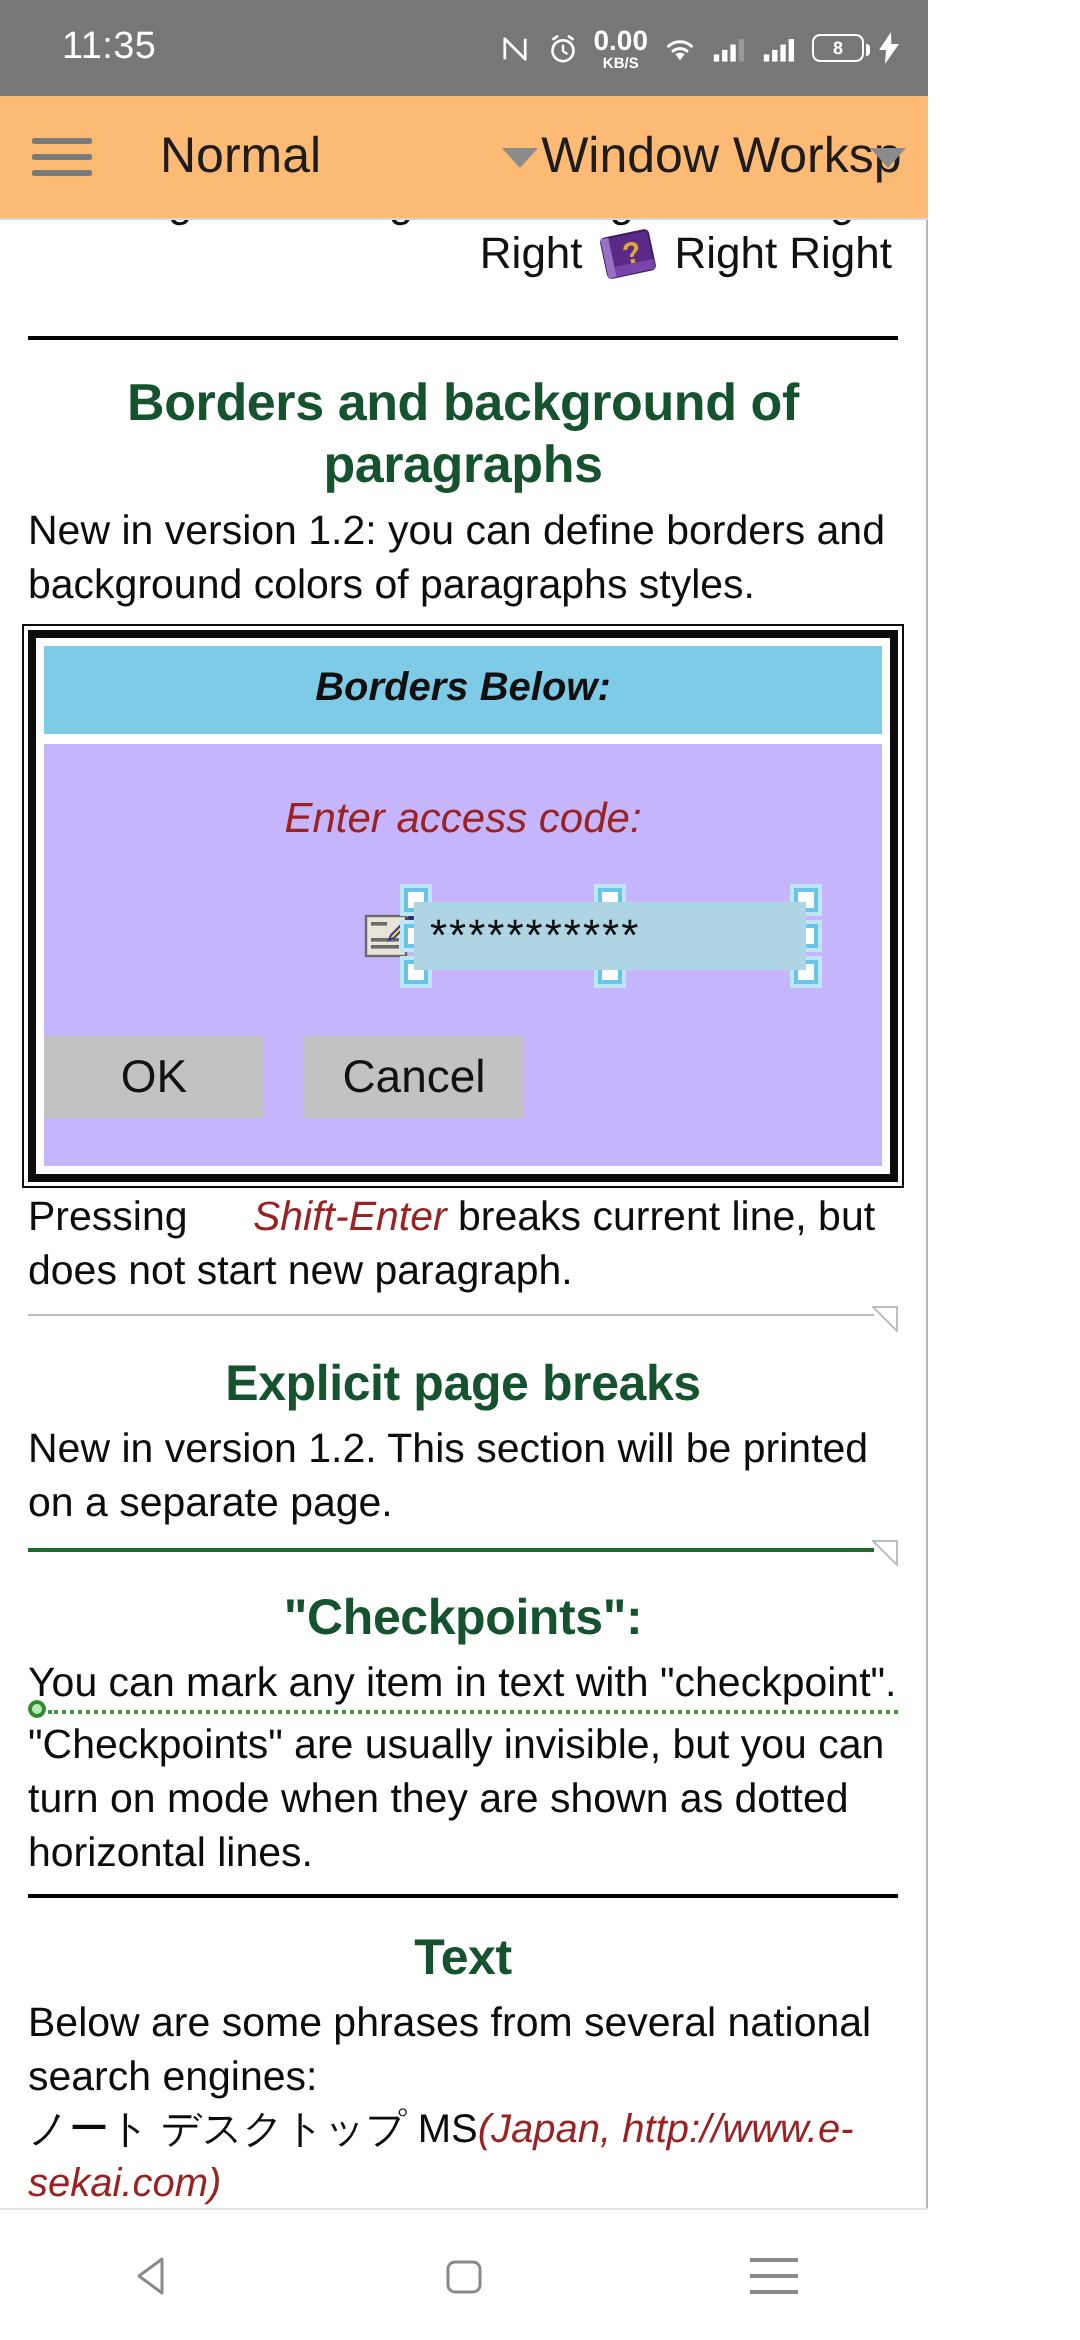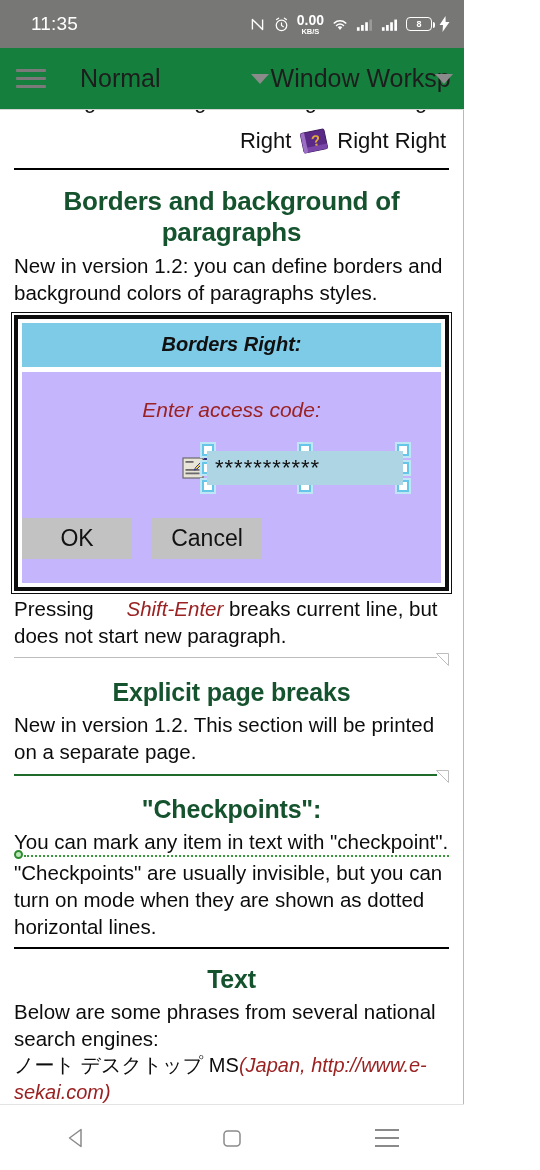--- a/index.html
+++ b/index.html
@@ -30,21 +30,21 @@
     display: flex; align-items: center; justify-content: center;
   }
   .batt::after {
     content: ""; position: absolute; right: -4px; top: 4px;
     width: 2.5px; height: 6px; background: #ffffff; border-radius: 0 2px 2px 0;
   }
   .batt span { font-size: 9px; font-weight: 600; line-height: 1; }
 
   
   .toolbar {
-    height: 62px; background: #15803d; border-bottom: 1px solid #d6d6d6;
+    height: 62px; background: #fdba74; border-bottom: 1px solid #d6d6d6;
     display: flex; align-items: center; flex: 0 0 62px; overflow: hidden;
   }
   .hamburger { width: 62px; display: flex; flex-direction: column; justify-content: center;
     align-items: center; gap: 5px; flex: 0 0 62px; }
   .hamburger i { display: block; width: 30px; height: 3px; background: #7a7a7a; border-radius: 1px; }
   .tb-select { display: flex; align-items: center; height: 100%; }
   .tb-select .lbl { font-size: 25px; color: #1d1d1d; white-space: nowrap; }
   .caret {
     width: 0; height: 0; border-left: 9px solid transparent; border-right: 9px solid transparent;
     border-top: 10px solid #8b8b8b; margin-left: 14px; flex: 0 0 auto;
@@ -64,21 +64,21 @@
   .clip-row {
     height: 52px; position: relative; overflow: hidden;
     font-size: 22px; color: #111;
   }
   .clip-row .descenders {
     position: absolute; top: -22px; left: 0; right: 0;
     font-size: 22px; color: #111; letter-spacing: 46px; white-space: nowrap;
     padding-left: 70px;
   }
   .clip-row .rightline {
-    position: absolute; bottom: 6px; right: 3px;
+    position: absolute; bottom: 20px; right: 3px;
     display: flex; align-items: center; gap: 6px; font-size: 22px; margin-top: 48px;
   }
   .book-icon { width: 34px; height: 30px; flex: 0 0 auto; display: block; }
 
   .rule-black { border: none; border-top: 2px solid #000000; margin: 6px 0 0 0; }
 
   h2.head {
     color: #14532d; font-size: 26px; font-weight: bold; text-align: center;
     margin: 16px 0 4px 0; letter-spacing: -0.2px;
   }
@@ -257,21 +257,21 @@
           <span>Right</span>
           <span>Right</span>
         </div>
       </div>
       <hr class="rule-black">
 
       <h2 class="head">Borders and background of paragraphs</h2>
       <p class="body">New in version 1.2: you can define borders and background colors of paragraphs styles.</p>
 
       <div class="demo-outer">
-        <div class="demo-title">Borders Right:</div>
+        <div class="demo-title">Borders Below:</div>
         <div class="demo-body">
           <div class="demo-prompt">Enter access code:</div>
 
           <div class="field-row">
             <svg class="edit-icon" viewBox="0 0 26 24">
               <rect x="1" y="2" width="20" height="20" fill="#e8e4d8" stroke="#6a6a6a" stroke-width="1.2"></rect>
               <rect x="3.5" y="13" width="14" height="1.8" fill="#6a6a6a"></rect>
               <rect x="3.5" y="16.5" width="14" height="1.8" fill="#6a6a6a"></rect>
               <rect x="3.5" y="5" width="8" height="1.8" fill="#6a6a6a"></rect>
               <path d="M23.5 1.5l1.5 1.5-10 10-2.6 1.1 1.1-2.6z" fill="#f2d14b" stroke="#3a3a8a" stroke-width="1"></path>

